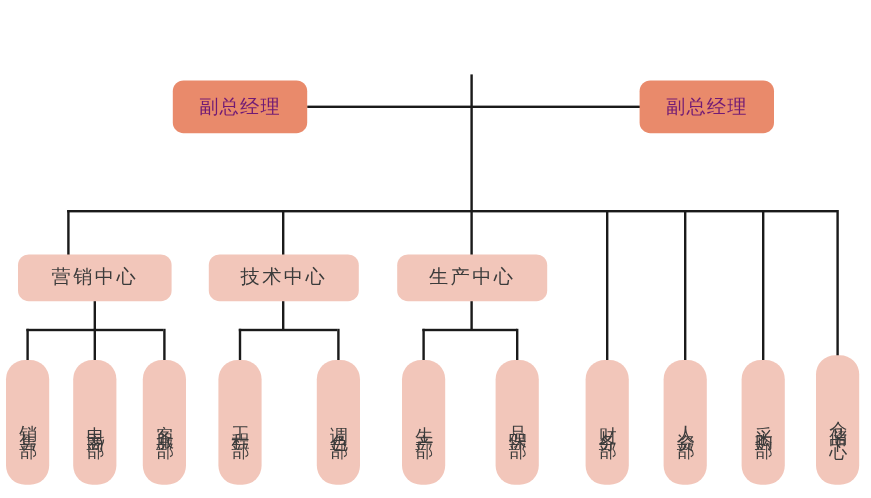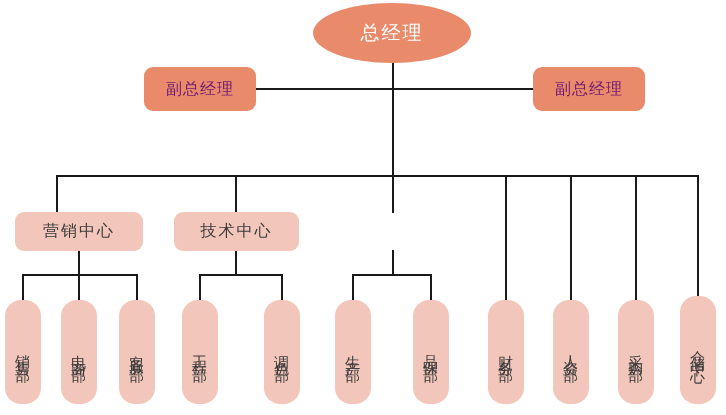--- a/index.html
+++ b/index.html
@@ -94,36 +94,36 @@
   <div class="line v" style="left:235px; top:250px; height:25px;"></div>
   <div class="line h" style="left:199px; top:274px; width:82px;"></div>
   <div class="line v" style="left:199px; top:274px; height:27px;"></div>
   <div class="line v" style="left:281px; top:274px; height:27px;"></div>
 
   <div class="line v" style="left:392px; top:250px; height:25px;"></div>
   <div class="line h" style="left:352px; top:274px; width:79px;"></div>
   <div class="line v" style="left:352px; top:274px; height:27px;"></div>
   <div class="line v" style="left:430px; top:274px; height:27px;"></div>
 
-  <div class="node node-ceo" style="left:313px; top:3px; width:158px; height:60px;">
-    <span>总经理</span>
-  </div>
 
   <div class="node node-deputy" style="left:144px; top:67px; width:112px; height:44px;">
     <span>副总经理</span>
   </div>
   <div class="node node-deputy" style="left:533px; top:67px; width:112px; height:44px;">
     <span>副总经理</span>
   </div>
 
   <div class="node node-center" style="left:15px; top:212px; width:128px; height:39px;">
     <span>营销中心</span>
   </div>
   <div class="node node-center" style="left:174px; top:212px; width:125px; height:39px;">
     <span>技术中心</span>
+  </div>
+  <div class="node node-center" style="left:331px; top:212px; width:125px; height:39px;">
+    <span>生产中心</span>
   </div>
 
   <div class="node node-dept" style="left:5px; top:300px; width:36px; height:104px;">
     <span class="vtext">销售部</span>
   </div>
   <div class="node node-dept" style="left:61px; top:300px; width:36px; height:104px;">
     <span class="vtext">电商部</span>
   </div>
   <div class="node node-dept" style="left:119px; top:300px; width:36px; height:104px;">
     <span class="vtext">客服部</span>

